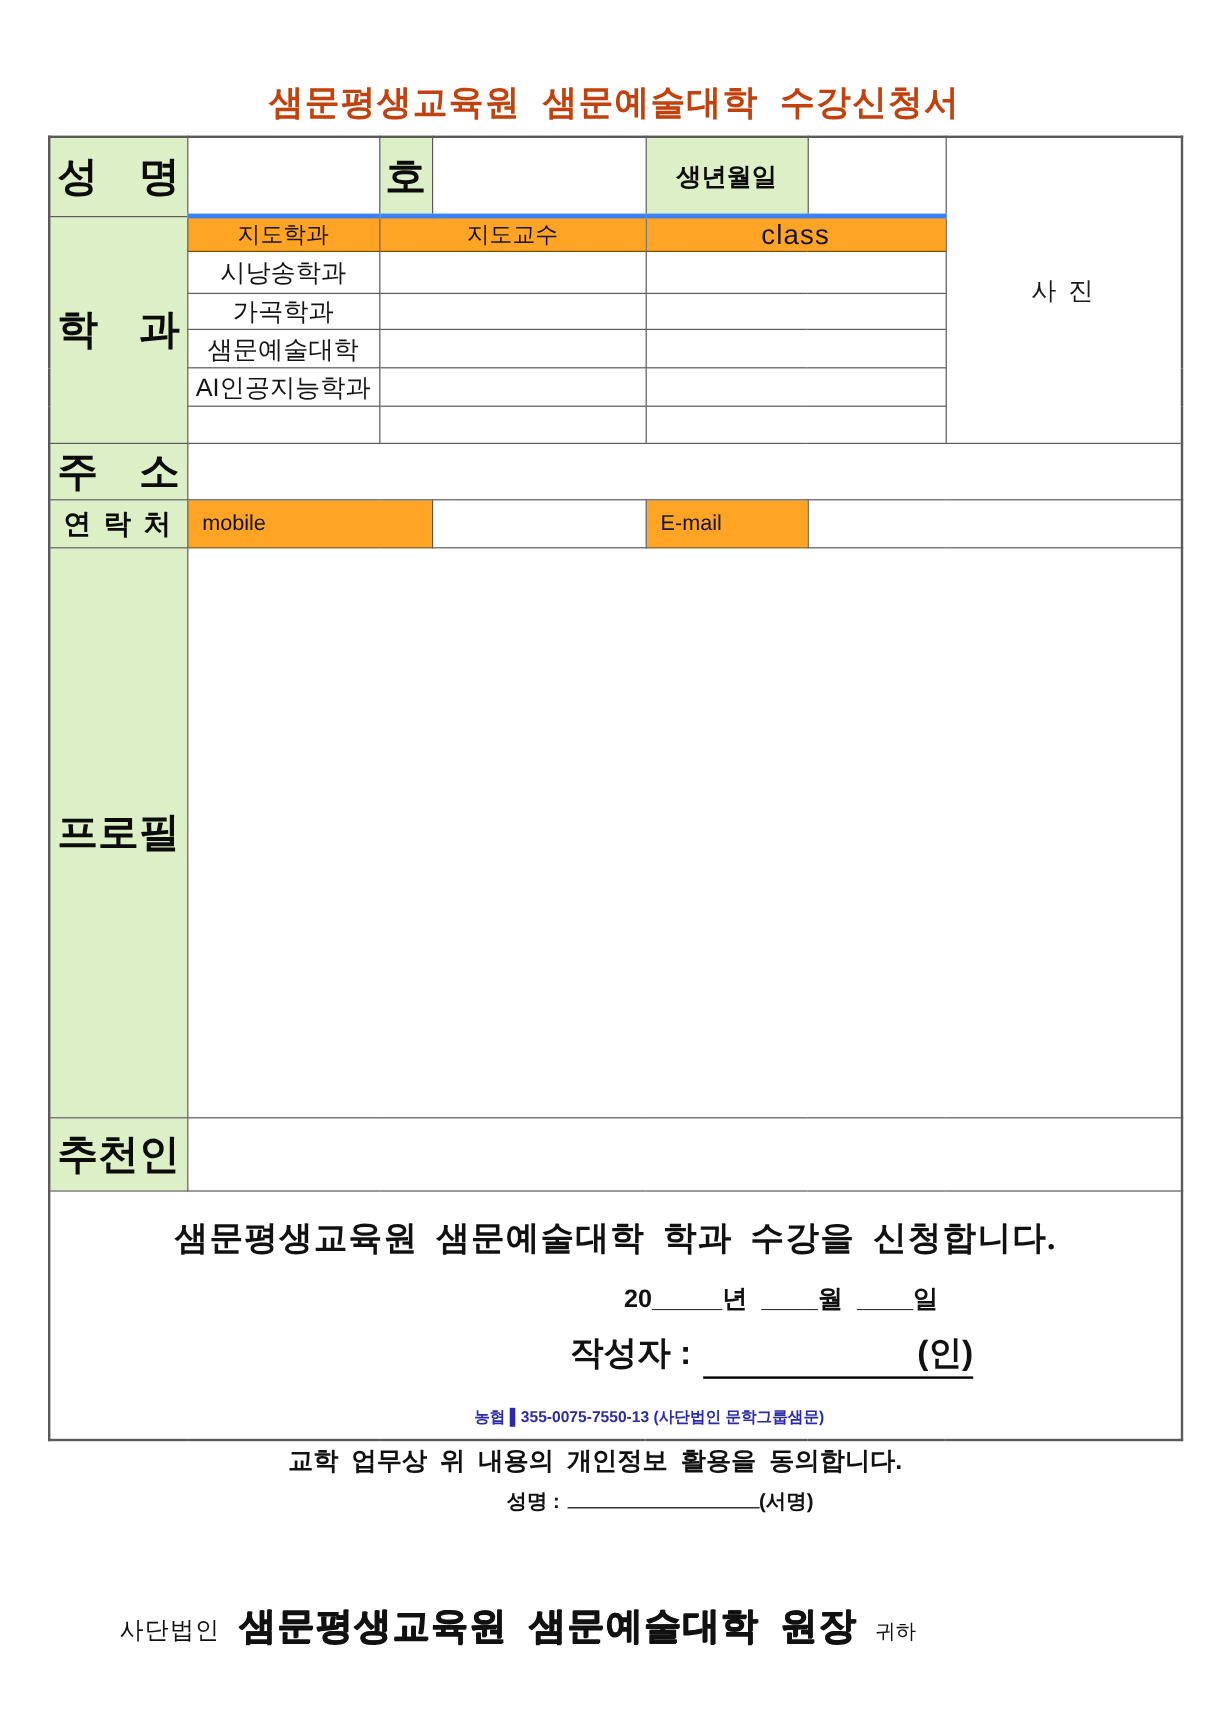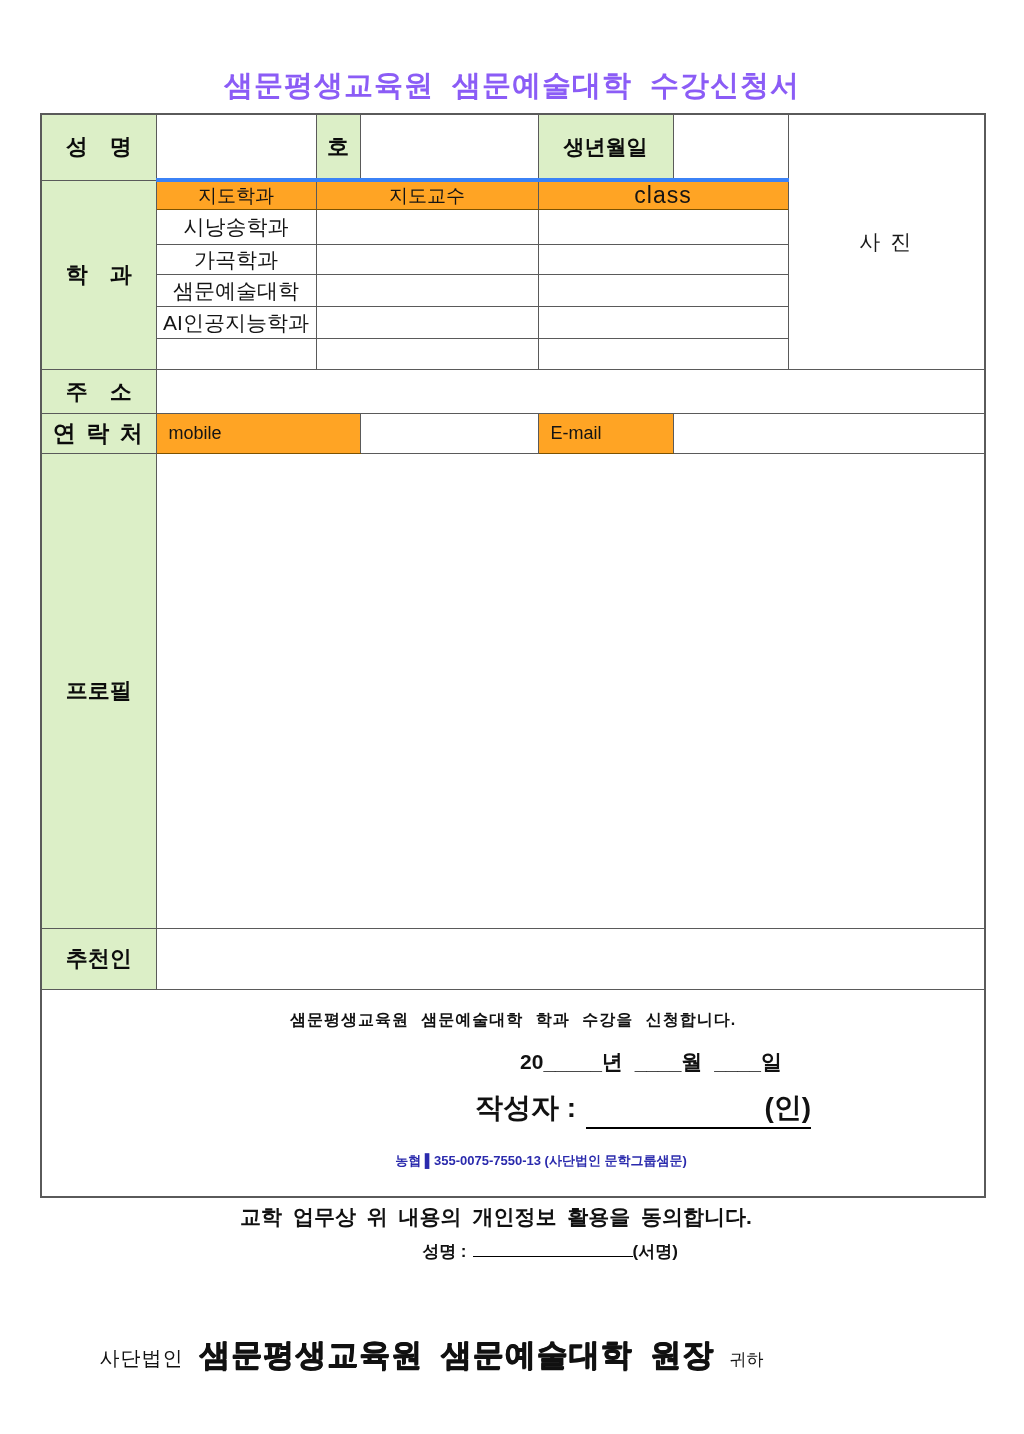--- a/index.html
+++ b/index.html
@@ -3,46 +3,46 @@
 <meta charset="utf-8">
 <style>
   html,body{margin:0;padding:0;}
   body{
     width:1024px;height:1434px;background:#ffffff;position:relative;
     font-family:"Liberation Sans","DejaVu Sans",sans-serif;color:#111;
     overflow:hidden;
   }
   .title{
     position:absolute;top:66px;left:0;width:1024px;text-align:center;
-    font-size:29px;font-weight:bold;letter-spacing:1px;word-spacing:9px;color:#8b5cf6;
+    font-size:29px;font-weight:bold;letter-spacing:1px;word-spacing:9px;color:#c2410c;
   }
   table.form{
     position:absolute;left:40px;top:113px;width:944px;
     border-collapse:collapse;table-layout:fixed;
     border:2px solid #5a5a5a;
   }
   td{border:1px solid #5a5a5a;padding:0;overflow:hidden;vertical-align:middle;}
   .label{
-    background:#dcefc7;text-align:center;font-weight:bold;font-size:22px;color:#0c0c0c;
+    background:#dcefc7;text-align:center;font-weight:bold;font-size:34px;color:#0c0c0c;
   }
   .label.small{font-size:21px;}
   .label.mid{font-size:23px;letter-spacing:2px;}
   .orange-head{
     background:#ffa424;text-align:center;font-size:19px;font-weight:normal;
     border-top:4px solid #3b82f6;border-bottom:1px solid #7c5200;color:#141414;
   }
   .orange-head.latin{font-size:23px;letter-spacing:1px;}
   .dept-name{text-align:center;font-size:21px;color:#141414;}
   .tag{
     background:#ffa424;font-size:18px;color:#141414;text-align:left;
     padding-left:12px;border-bottom:1px solid #7c5200;
   }
   .photo-cell{text-align:center;font-size:21px;letter-spacing:2px;color:#1a1a1a;}
   .statement-cell{vertical-align:top;}
-  .st-line1{margin-top:20px;text-align:center;font-size:16px;font-weight:bold;word-spacing:7px;letter-spacing:1px;}
+  .st-line1{margin-top:20px;text-align:center;font-size:28px;font-weight:bold;word-spacing:7px;letter-spacing:1px;font-family:Liberation Serif, serif;}
   .st-date{margin-top:17px;text-align:center;font-size:21px;font-weight:bold;transform:translateX(138px);word-spacing:6px;}
   .st-writer{margin-top:13px;text-align:center;font-size:28px;font-weight:bold;transform:translateX(130px);}
   .writer-blank{
     display:inline-block;width:225px;border-bottom:2px solid #000;
     text-align:right;margin-left:10px;
   }
   .st-bank{margin-top:23px;text-align:center;font-size:13px;font-weight:bold;color:#2a2aad;transform:translateX(28px);}
   .consent{
     position:absolute;top:1203px;left:0;width:1024px;text-align:center;
     font-size:21px;font-weight:bold;word-spacing:5px;transform:translateX(-16px);

